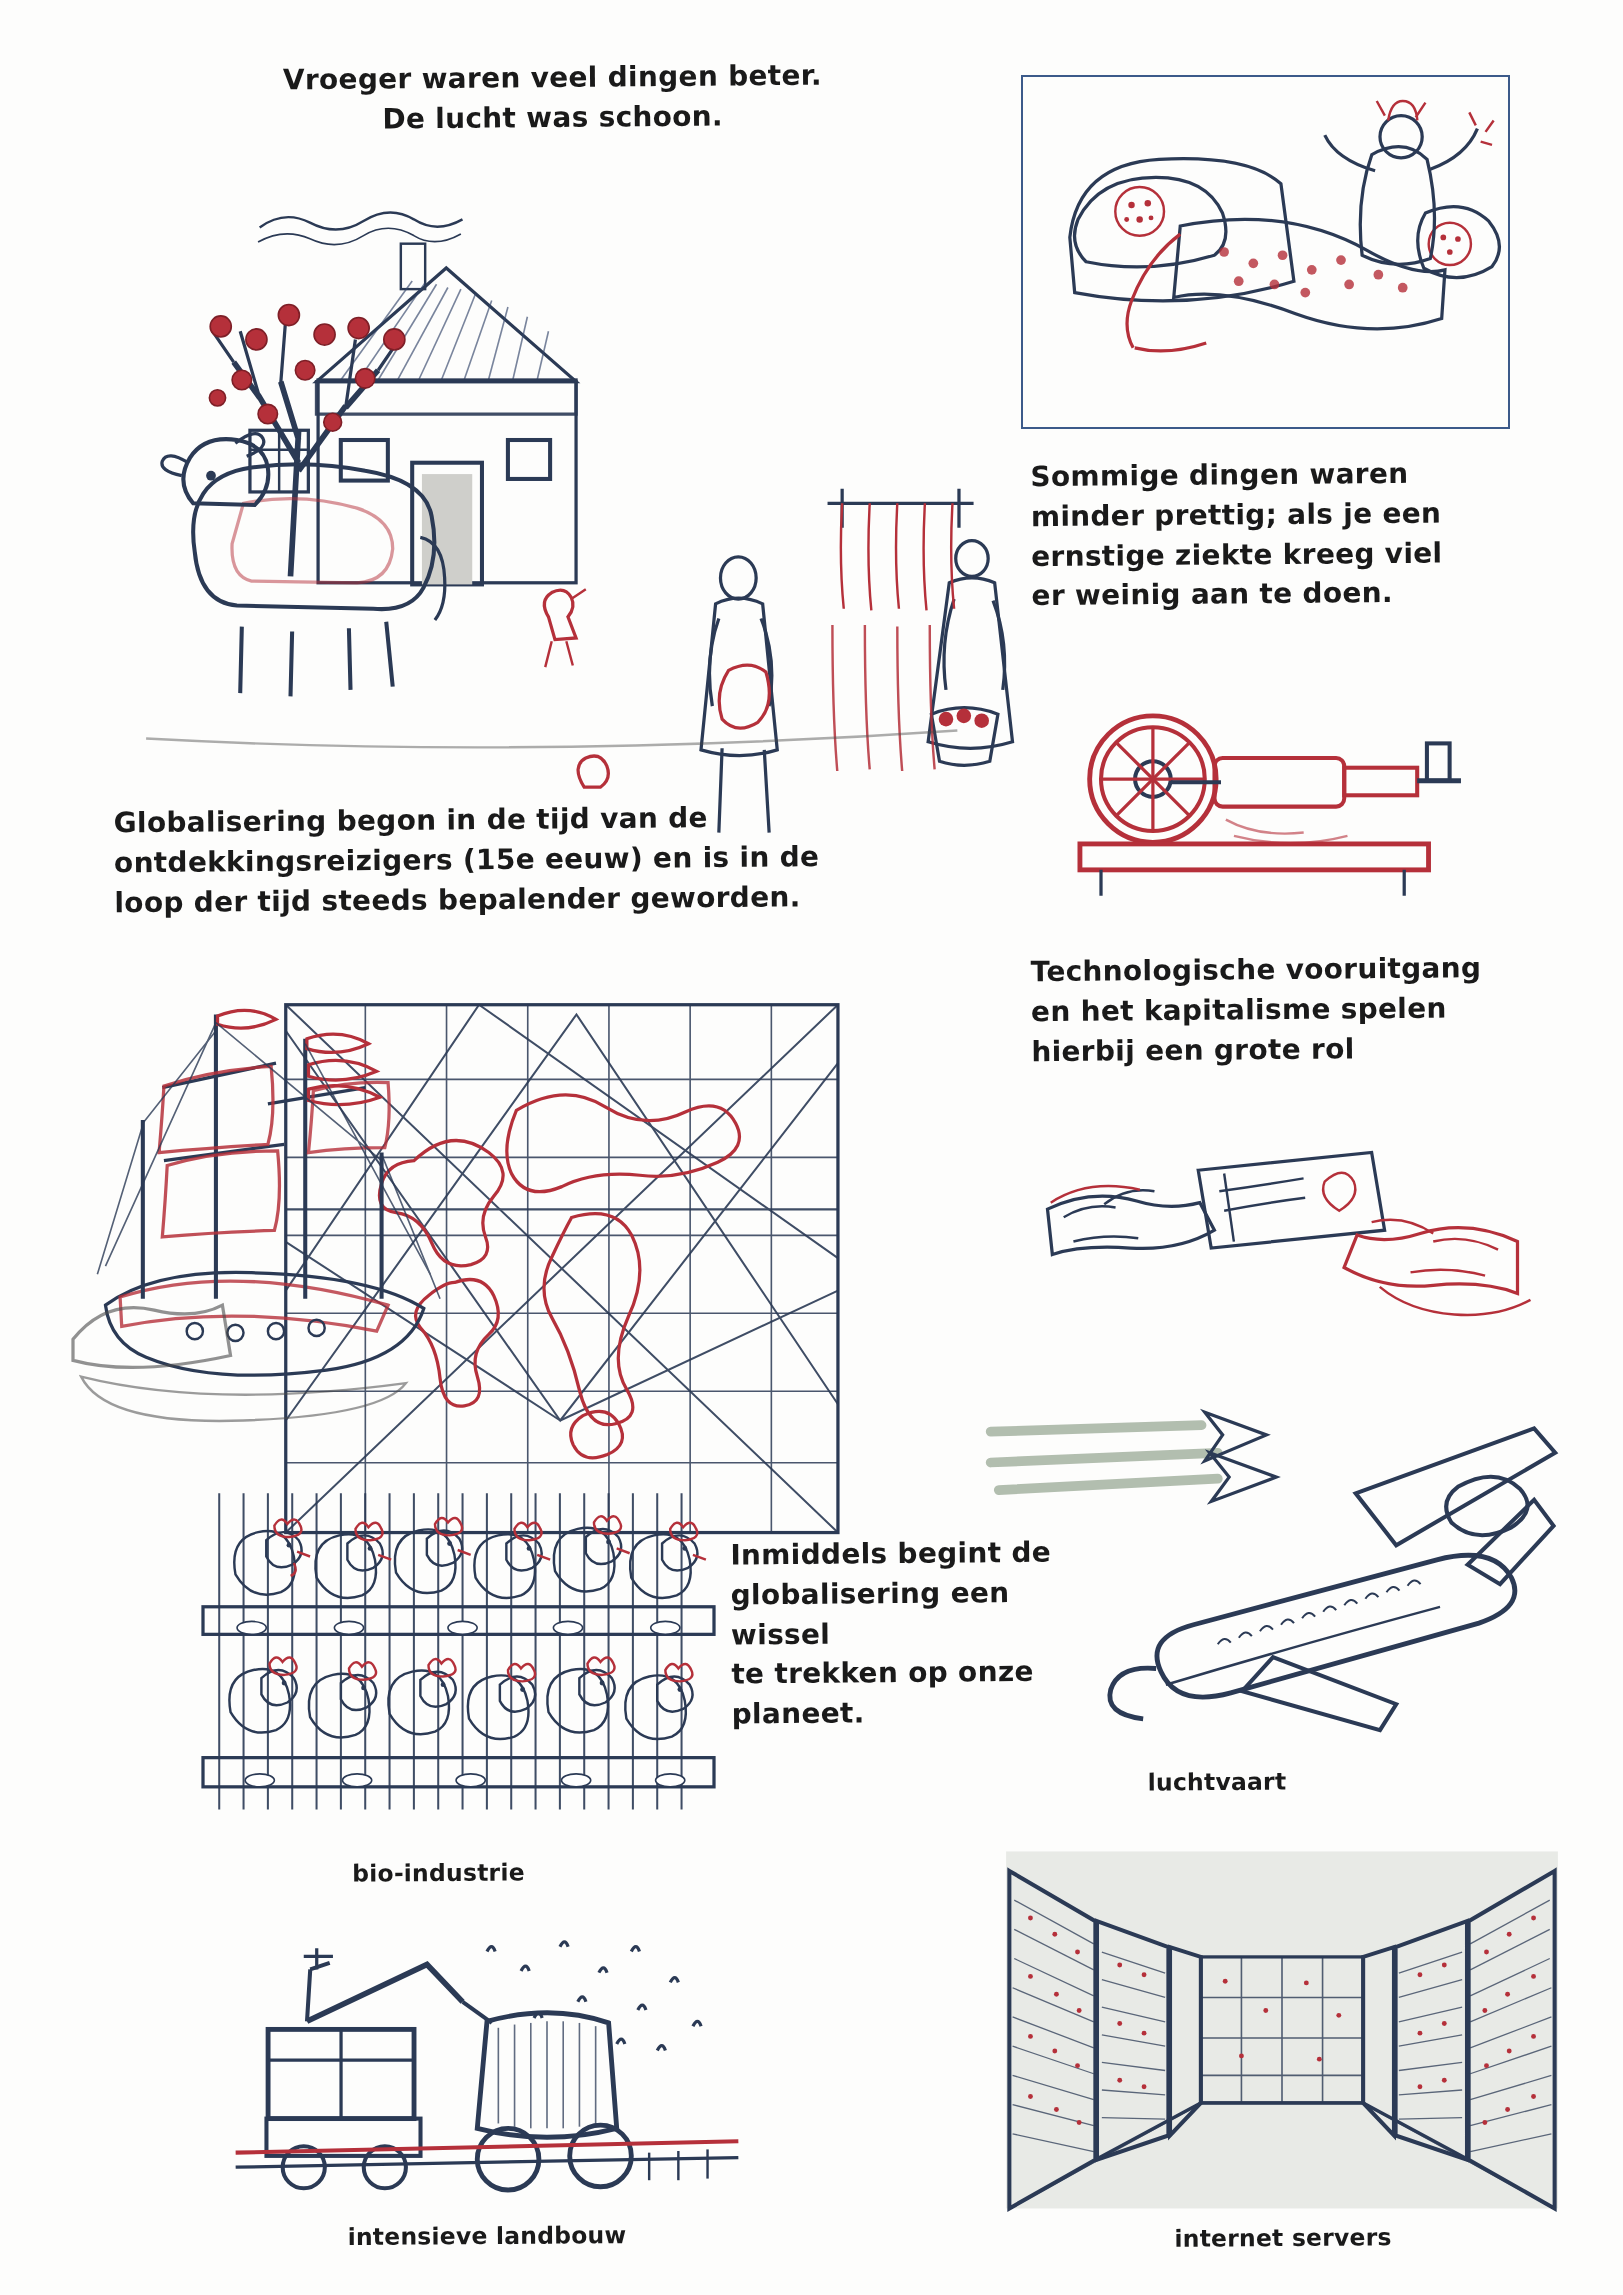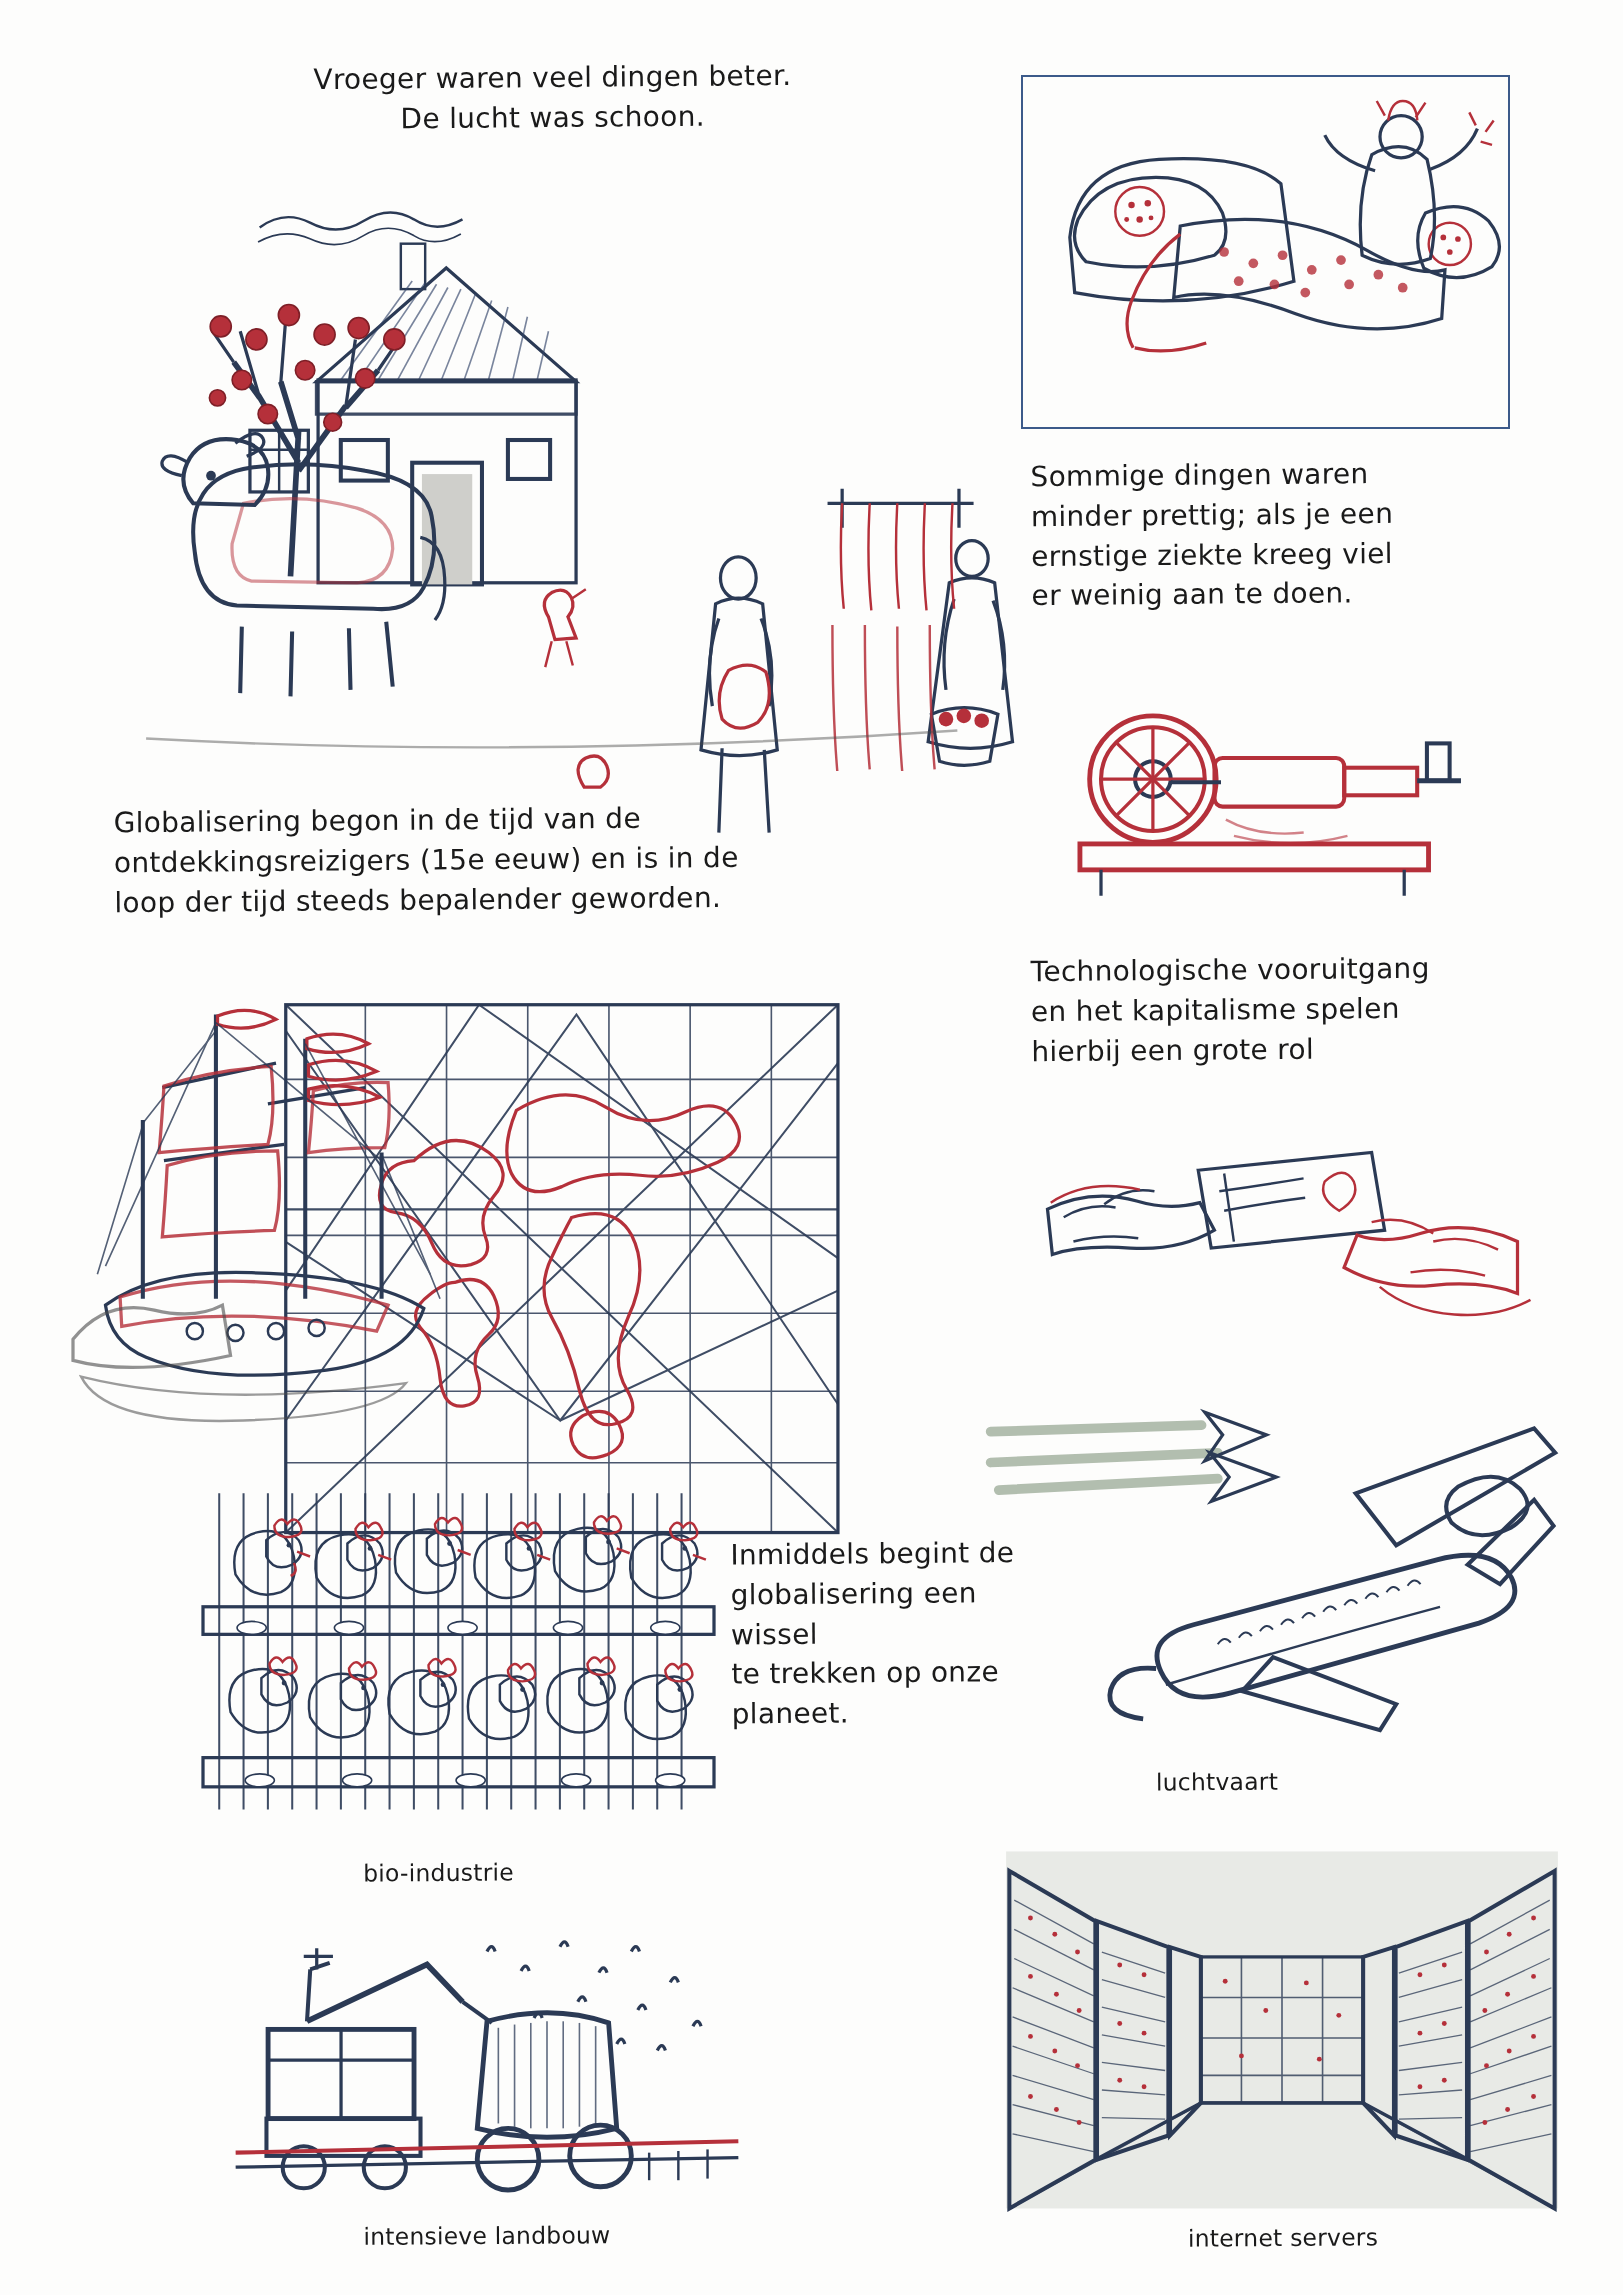--- a/index.html
+++ b/index.html
@@ -12,20 +12,21 @@
     height: 2295px;
     position: relative;
     font-family: "DejaVu Sans", sans-serif;
     overflow: hidden;
   }
   .page {
     position: relative;
     width: 1623px;
     height: 2295px;
     background: #fdfdfc;
+    font-weight: bold;
   }
   .caption {
     position: absolute;
     color: #1a1a1a;
     font-family: "DejaVu Sans", sans-serif;
     font-size: 28px;
     line-height: 1.42;
     letter-spacing: 0.3px;
     white-space: pre-line;
     transform: rotate(-0.5deg);

